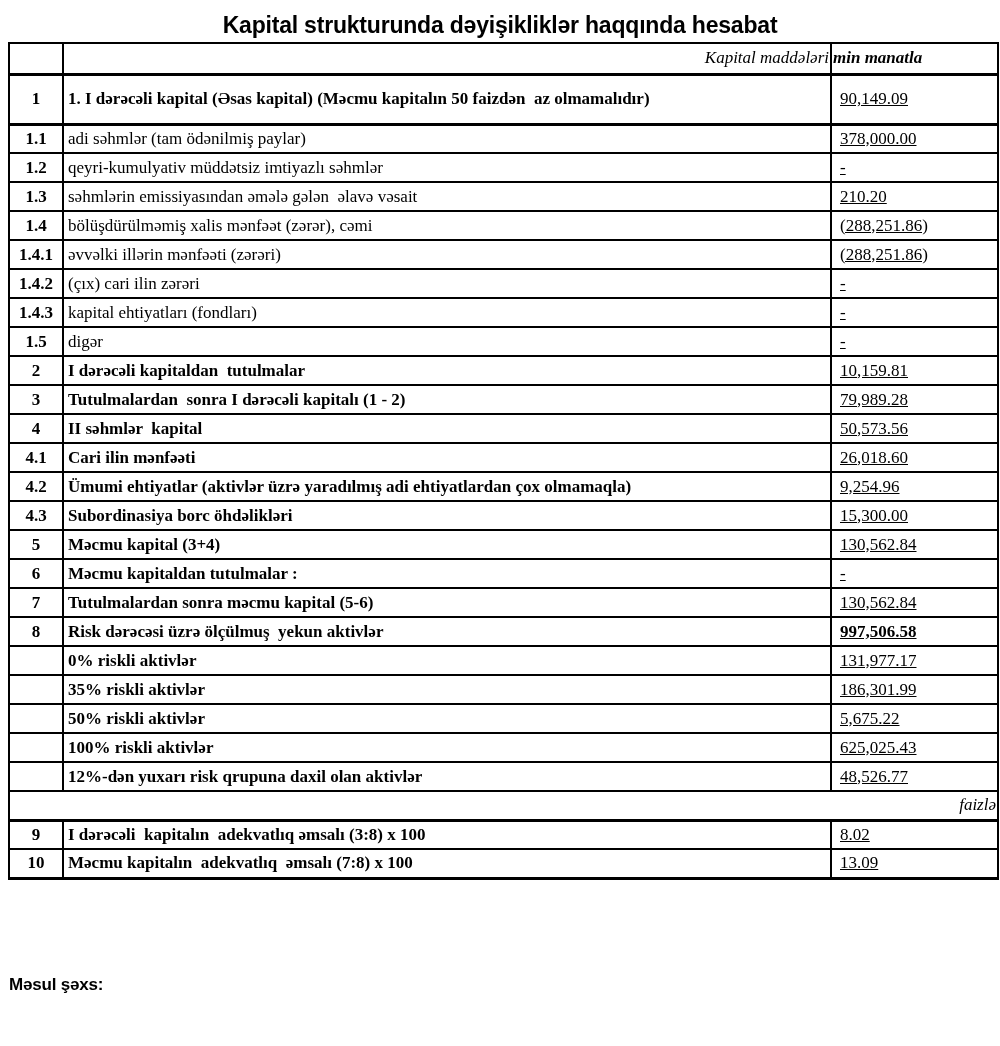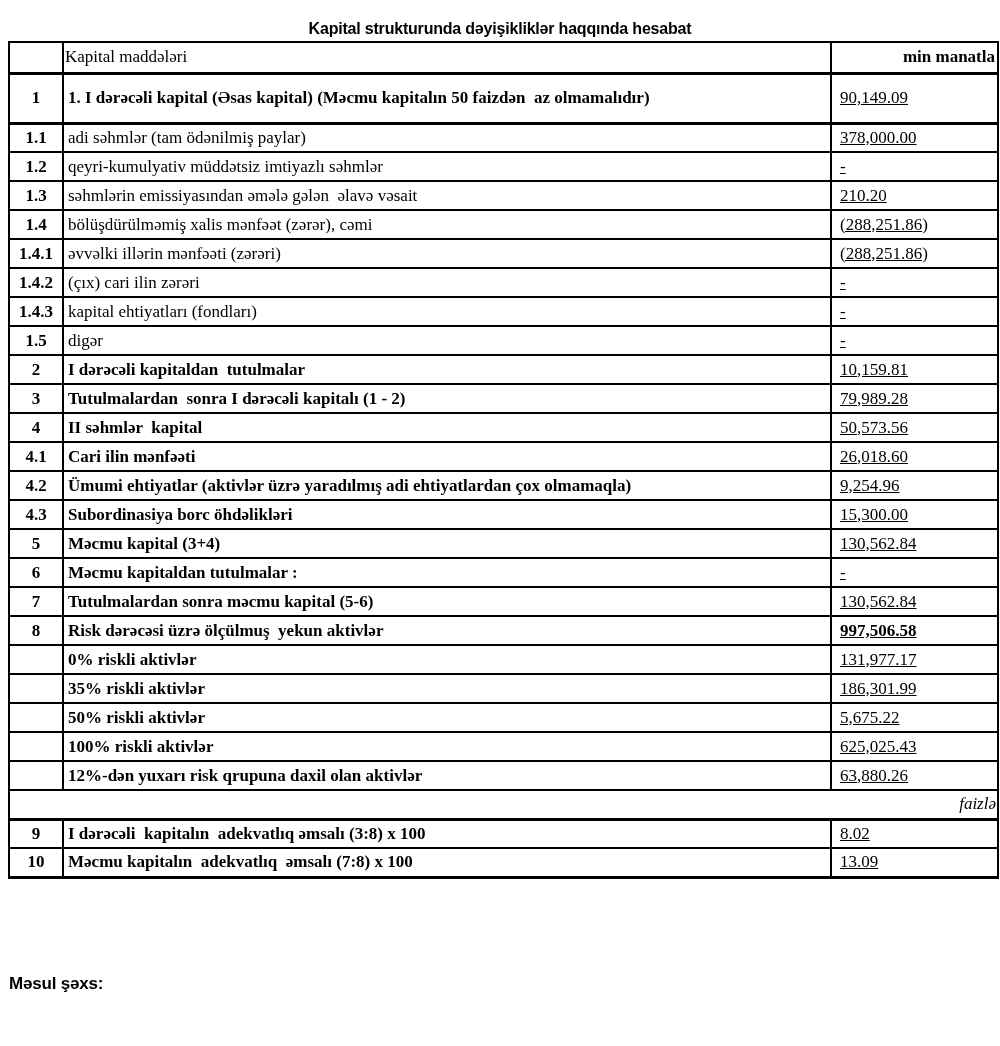--- a/index.html
+++ b/index.html
@@ -4,49 +4,49 @@
 <style>
   html,body { margin:0; padding:0; background:#ffffff; }
   .page {
     position:relative;
     width:1000px; height:1046px;
     background:#ffffff;
     color:#000;
     overflow:hidden;
   }
   .doc-title {
-    padding-top:20px;
+    padding-top:12px;
     text-align:center;
     font-family:"Liberation Sans", "DejaVu Sans", sans-serif;
     font-weight:700;
-    font-size:16px;
+    font-size:23px;
     letter-spacing:-0.2px;
   }
   table.capital {
     border-collapse:collapse;
     table-layout:fixed;
     margin:3px 0 0 8px;
     width:989px;
   }
   table.capital td {
     border:2px solid #000;
     font-family:"Liberation Serif", "DejaVu Serif", serif;
     font-size:17px;
     vertical-align:middle;
     overflow:hidden;
   }
   thead tr { height:31px; }
   tbody tr { height:29px; }
   tr.main { height:50px; }
 
   td.head-empty { border:none; }
-  td.head-items { text-align:left; border-top-width:3px; }
+  td.head-items { text-align:right; border-top-width:3px;font-style:italic; }
   td.head-unit  {
     border:none; border-left:2px solid #000;
-    text-align:right; font-weight:700; padding-right:2px;
+    font-weight:700; padding-right:2px;font-style:italic;
   }
 
   td.cell-num   { text-align:center; font-weight:700; font-size:15px; border-left-width:3px; }
   td.cell-label { padding:1px 4px; white-space:pre-wrap; line-height:1.15; }
   td.cell-value { text-align:left; padding:1px 8px; border-right-width:3px; white-space:pre;text-decoration:underline; }
 
   tr.bold td.cell-label { font-weight:700; }
   td.cell-value.vbold   { font-weight:700; }
 
   tr.main td        { border-top-width:3px; border-bottom-width:3px; }
@@ -201,21 +201,21 @@
           <td class="cell-value">5,675.22</td>
         </tr>
         <tr class="bold">
           <td class="cell-num"></td>
           <td class="cell-label">100% riskli aktivlər</td>
           <td class="cell-value">625,025.43</td>
         </tr>
         <tr class="bold">
           <td class="cell-num"></td>
           <td class="cell-label">12%-dən yuxarı risk qrupuna daxil olan aktivlər</td>
-          <td class="cell-value">63,880.26</td>
+          <td class="cell-value">48,526.77</td>
         </tr>
         <tr>
           <td colspan="3" class="note-cell">faizlə</td>
         </tr>
         <tr class="bold  rule-top">
           <td class="cell-num">9</td>
           <td class="cell-label">I dərəcəli  kapitalın  adekvatlıq əmsalı (3:8) x 100</td>
           <td class="cell-value">8.02</td>
         </tr>
         <tr class="bold   rule-bottom">

